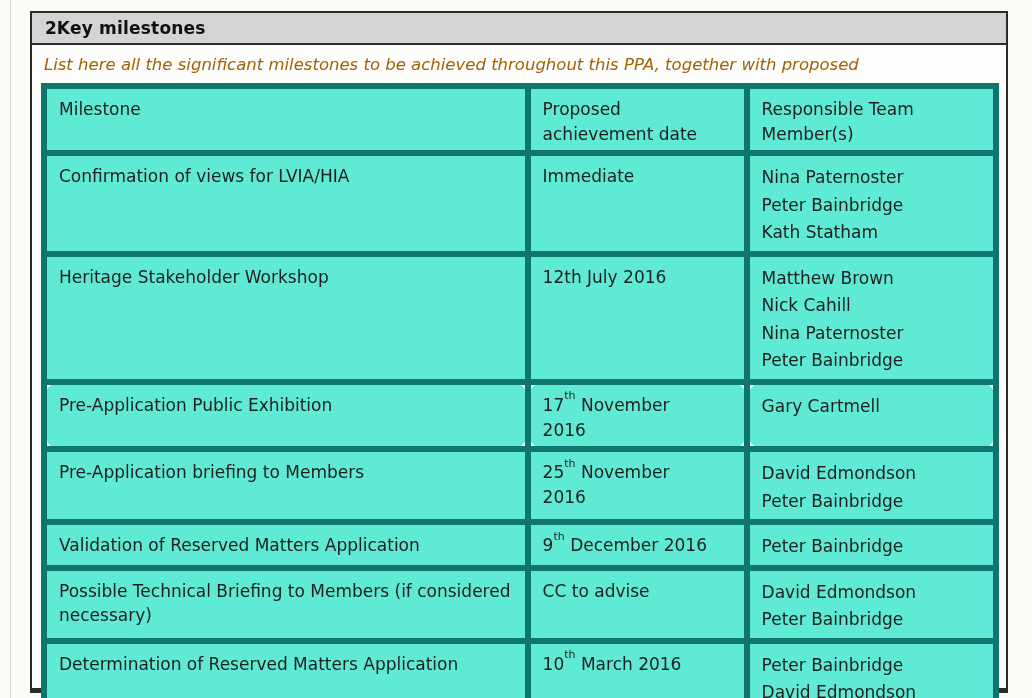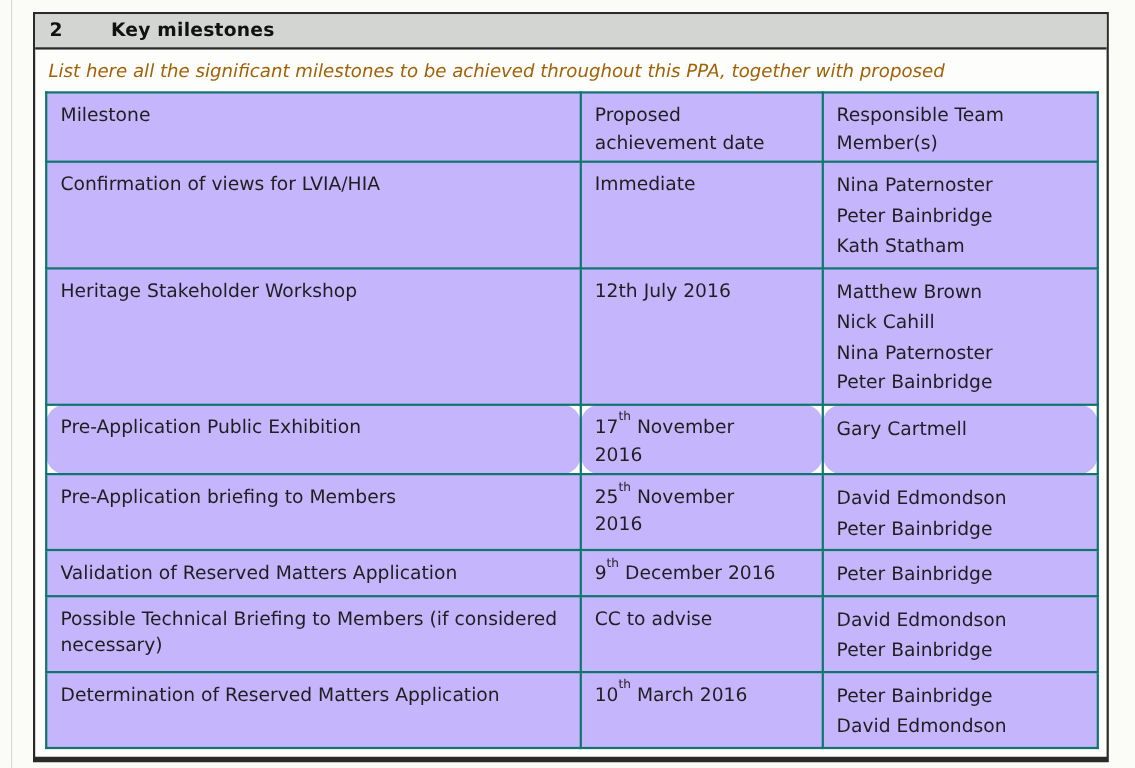--- a/index.html
+++ b/index.html
@@ -33,47 +33,47 @@
     height: 30px;
     background: #d2d5d1;
     border-bottom: 2px solid #2a2a2a;
     display: flex;
     align-items: center;
     font-weight: bold;
     font-size: 17px;
     color: #111;
   }
   .section-number { padding-left: 13px; }
-  .section-title  { margin-left: 44px; letter-spacing: 0.2px; }
+  .section-title  { letter-spacing: 0.2px; }
   .description {
     font-style: italic;
     font-size: 16.5px;
     line-height: 1.45;
     padding: 8px 12px 6px 12px;
     color: #a16207;
   }
   .desc-line { display: block; }
   table.milestones {
     border-collapse: collapse;
     table-layout: fixed;
     width: 958px;
     margin: 0 0 0 9px;
     font-size: 17px;
   }
   col.c1 { width: 50.8%; }
   col.c2 { width: 23.0%; }
   col.c3 { width: 26.2%; }
   th, td {
-    border: 2px solid #0f766e;
+    border: 6px solid #0f766e;
     vertical-align: top;
     text-align: left;
     padding: 8px 8px 4px 12px;
     font-weight: normal;
     line-height: 1.45;
-    background: #c4b5fd;
+    background: #5eead4;
   }
   th { font-size: 17px; }
   .hdr-constrain-2 { max-width: 170px; }
   .hdr-constrain-3 { max-width: 200px; }
   tr.rh  th { height: 46px; }
   tr.r1 td { height: 78px; }
   tr.r2 td { height: 106px; }
   tr.r3 td { height: 48px; border-radius: 17px; }
   tr.r4 td { height: 52px; margin-top: 24px; }
   tr.r5 td { height: 24px; }

